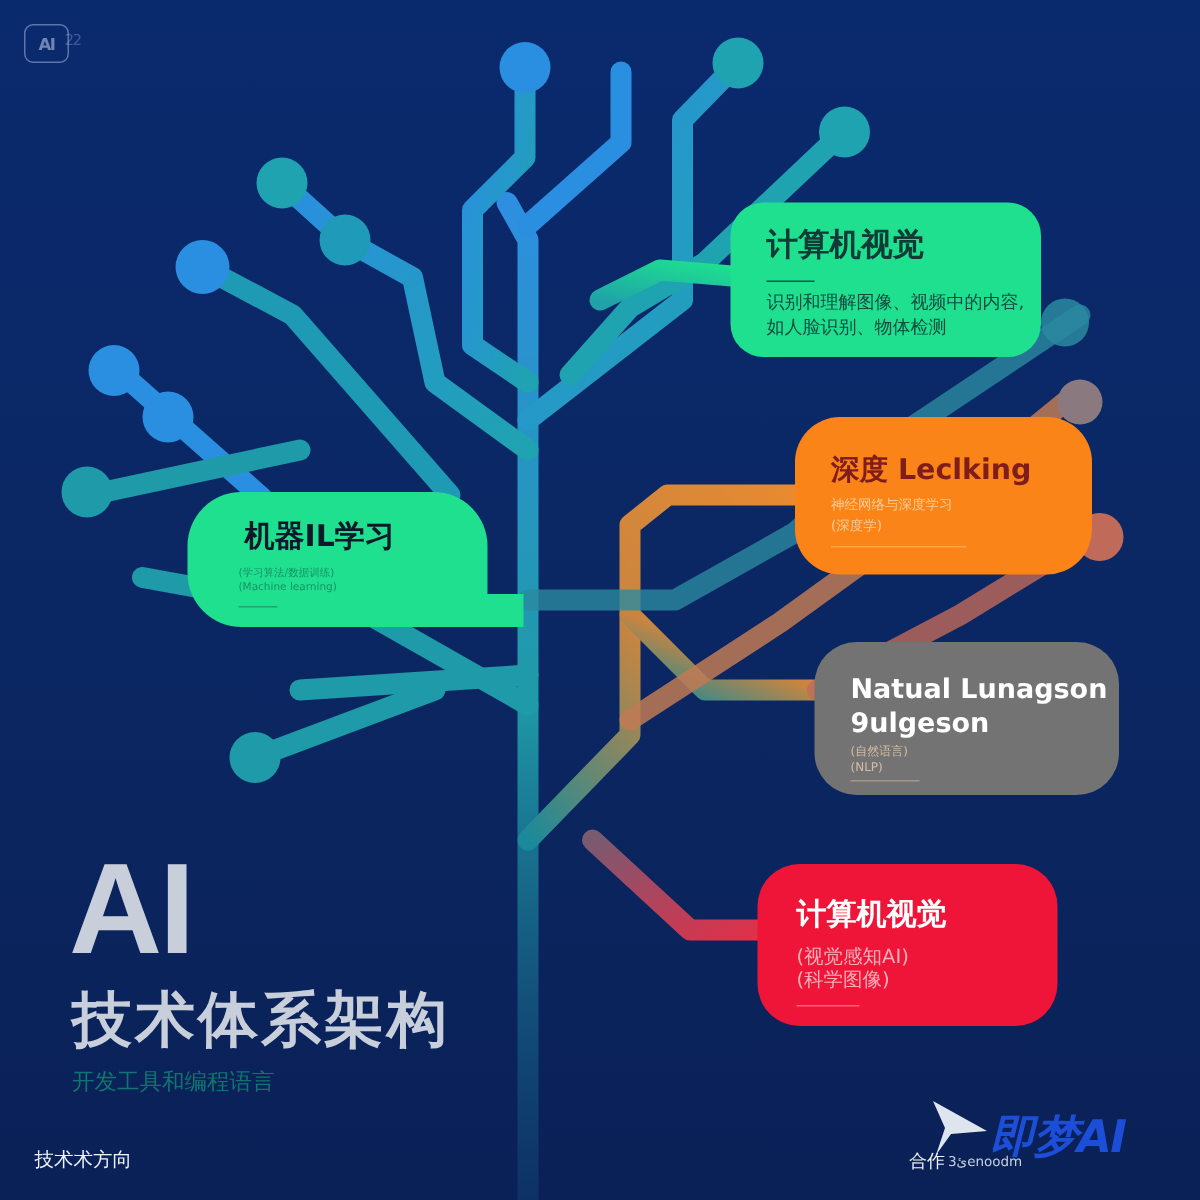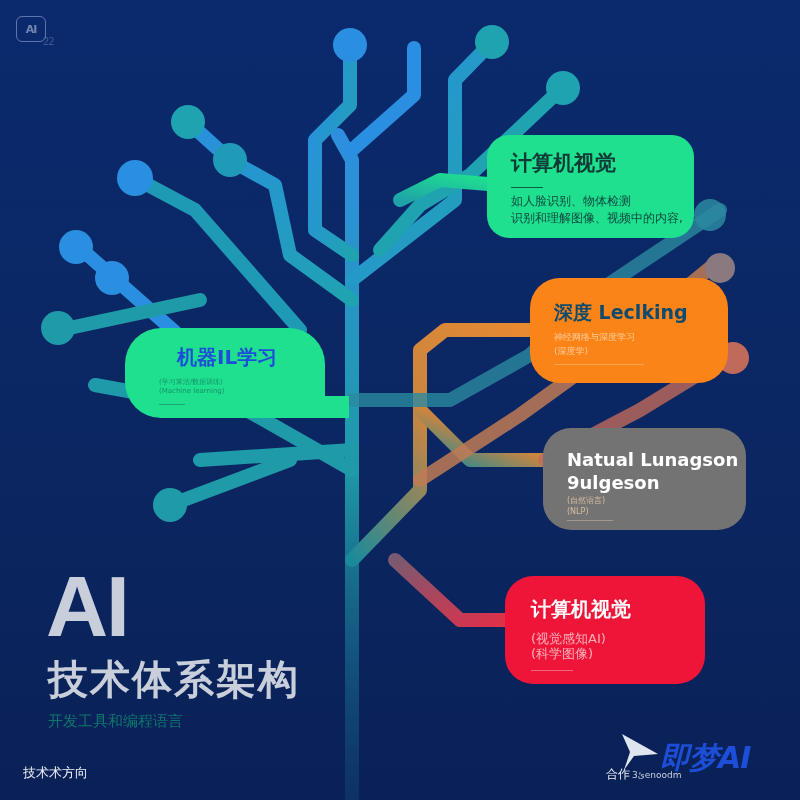--- a/index.html
+++ b/index.html
@@ -13,21 +13,21 @@
     .logo-badge {
       position: absolute; left: 16px; top: 16px;
       width: 30px; height: 26px;
       border: 1.5px solid rgba(160,180,220,0.55);
       border-radius: 6px;
       color: rgba(180,195,225,0.6);
       font-size: 11px; font-weight: bold;
       display: flex; align-items: center; justify-content: center;
       letter-spacing: -1px;
     }
-    .logo-badge .suffix { position: absolute; left: 26px; top: 19px; font-size: 10px; color: rgba(140,160,210,0.4); font-weight: normal; }
+    .logo-badge .suffix { position: absolute; left: 26px; top: 5px; font-size: 10px; color: rgba(140,160,210,0.4); font-weight: normal; }
     .card {
       position: absolute;
       border-radius: 28px;
       padding: 16px;
     }
     .card .title { position: absolute; font-weight: bold; }
     .card .desc { position: absolute; font-size: 12px; line-height: 17px; }
     .card .rule { position: absolute; height: 1px; }
 
     #card-cv {
@@ -39,29 +39,29 @@
     #card-cv .desc { left: 24px; top: 58px; color: #0f4a40; font-size: 12px; }
 
     #card-ml {
       left: 125px; top: 328px; width: 200px; height: 90px;
       background: #1ee08f; border-radius: 36px 36px 0 36px;
     }
     #card-ml::after {
       content: ""; position: absolute; right: -24px; bottom: 0; width: 48px; height: 22px;
       background: #1ee08f;
     }
-    #card-ml .title { left: 52px; top: 16px; font-size: 20px; color: #1d4ed8; }
+    #card-ml .title { left: 38px; top: 16px; font-size: 20px; color: #0f172a; }
     #card-ml .desc { left: 34px; top: 50px; font-size: 7px; line-height: 9px; color: rgba(15,80,70,0.55); }
     #card-ml .rule { left: 34px; top: 76px; width: 26px; background: rgba(15,80,70,0.4); }
 
     #card-dl {
       left: 530px; top: 278px; width: 198px; height: 105px;
       background: #fb8418; border-radius: 30px;
     }
-    #card-dl .title { left: 24px; top: 22px; font-size: 19px; color: #0c4a6e; }
+    #card-dl .title { left: 24px; top: 22px; font-size: 19px; color: #7f1d1d; }
     #card-dl .desc { left: 24px; top: 52px; font-size: 9px; line-height: 14px; color: rgba(255,225,190,0.75); }
     #card-dl .rule { left: 24px; top: 86px; width: 90px; background: rgba(255,220,180,0.35); }
 
     #card-nlp {
       left: 543px; top: 428px; width: 203px; height: 102px;
       background: #737373; border-radius: 28px;
     }
     #card-nlp .title { left: 24px; top: 20px; font-size: 18px; line-height: 23px; color: #ffffff; font-weight: bold; }
     #card-nlp .desc { left: 24px; top: 67px; font-size: 8px; line-height: 11px; color: rgba(255,220,180,0.7); }
     #card-nlp .rule { left: 24px; top: 92px; width: 46px; background: rgba(255,220,180,0.35); }
@@ -190,22 +190,22 @@
 
 <div class="logo-badge">
   <span>AI</span>
   <span class="suffix">22</span>
 </div>
 
 <div class="card" id="card-cv">
   <div class="title">计算机视觉</div>
   <div class="rule"></div>
   <div class="desc">
+    <div>识别和理解图像、视频中的内容,</div>
     <div>如人脸识别、物体检测</div>
-    <div>识别和理解图像、视频中的内容,</div>
   </div>
 </div>
 
 <div class="card" id="card-ml">
   <div class="title">机器IL学习</div>
   <div class="desc">
     <div>(学习算法/数据训练)</div>
     <div>(Machine learning)</div>
   </div>
   <div class="rule"></div>

